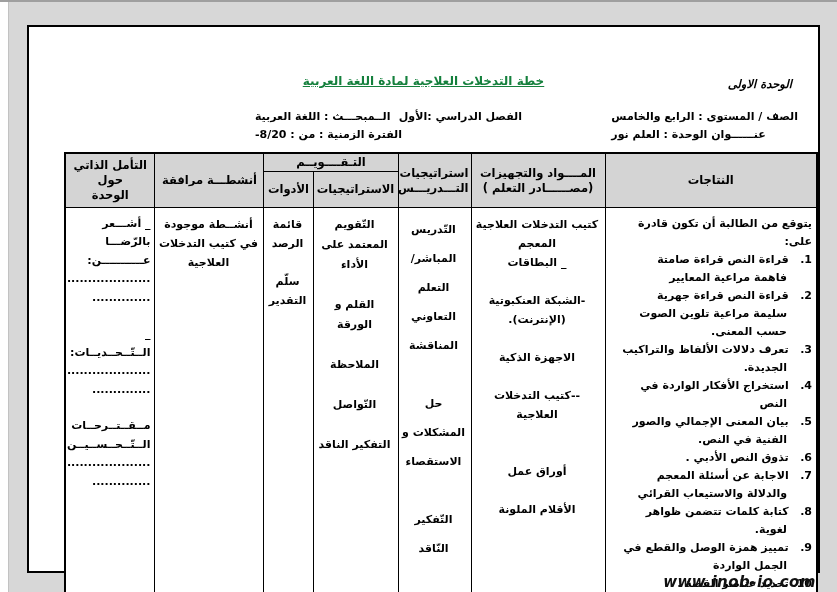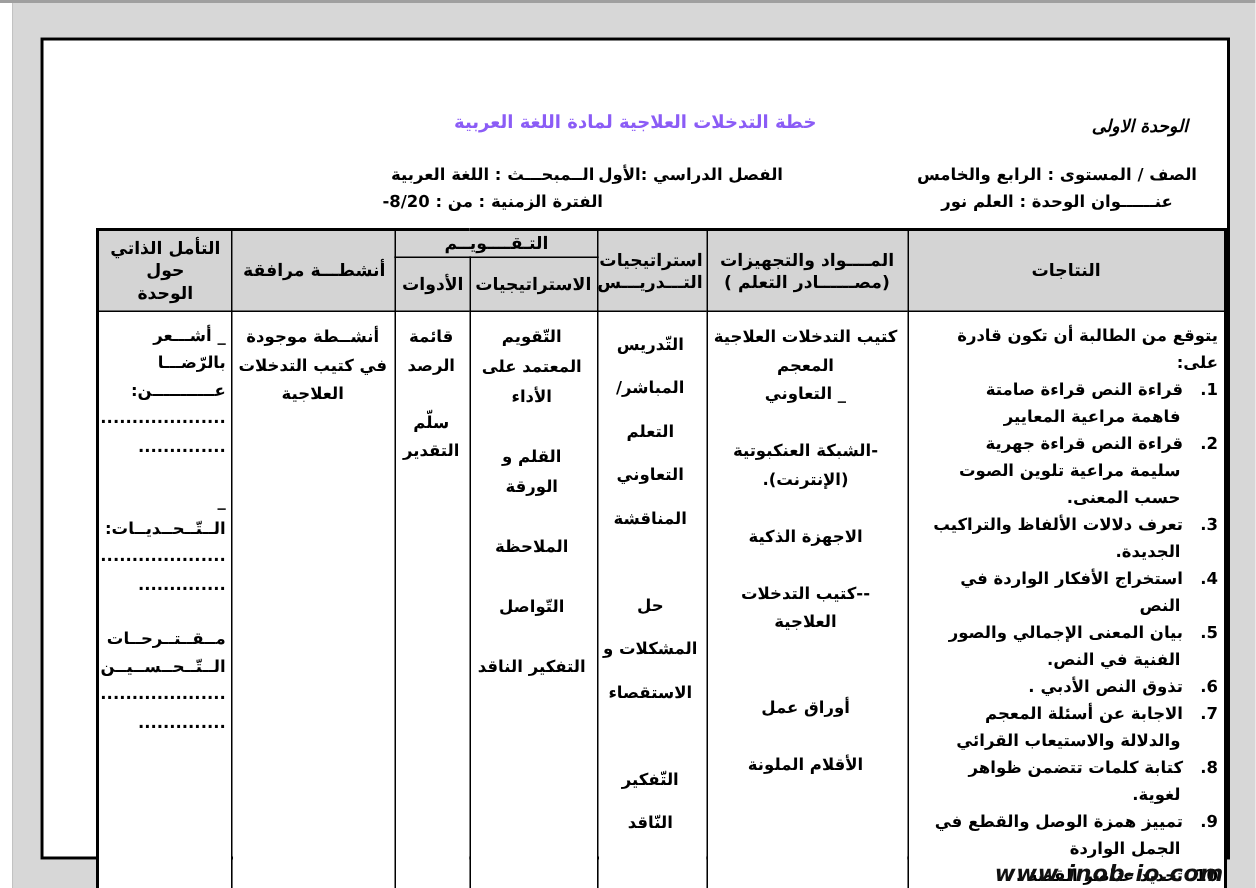--- a/index.html
+++ b/index.html
@@ -15,24 +15,24 @@
   .page{
     position:absolute;left:27px;top:25px;width:789px;height:544px;
     background:#ffffff;border:2px solid #000;direction:rtl;
   }
   .unit-label{
     position:absolute;top:50px;right:26px;
     font-size:11.5px;font-weight:bold;color:#000;font-style:italic;
   }
   .doc-title{
     position:absolute;top:47px;left:0;right:0;text-align:center;
-    font-size:12px;font-weight:bold;color:#8b5cf6;
+    font-size:12px;font-weight:bold;color:#15803d;text-decoration:underline;
   }
   .ig{
-    position:absolute;top:81px;text-align:center;
+    position:absolute;top:81px;text-align:left;
     font-size:11px;font-weight:bold;line-height:18px;color:#000;
   }
   .g1{right:20px;}
   .g2{right:296px;}
   .g3{right:416px;}
 
   table.plan{
     position:absolute;top:125px;right:0;
     width:752px;border-collapse:collapse;table-layout:fixed;
     border:2px solid #000;
@@ -136,21 +136,21 @@
               <div class="li">8.&nbsp;&nbsp; كتابة كلمات تتضمن ظواهر لغوية.</div>
               <div class="li">9.&nbsp;&nbsp; تمييز همزة الوصل والقطع في الجمل الواردة</div>
               <div class="li">10. تحديد عناصر القصة .</div>
               <div class="li">11. محاكاة أسلوبي التعجب والنفي كما هو وارد.</div>
             </div>
         </td>
         <td class="c-materials">
           <div>
               <div class="li">كتيب التدخلات العلاجية</div>
               <div class="li">المعجم</div>
-              <div class="li">_ التعاوني</div>
+              <div class="li">_ البطاقات</div>
               <div class="li"></div>
               <div class="li">-الشبكة العنكبوتية (الإنترنت).</div>
               <div class="li"></div>
               <div class="li">الاجهزة الذكية</div>
               <div class="li"></div>
               <div class="li">--كتيب التدخلات العلاجية</div>
               <div class="li"></div>
               <div class="li"></div>
               <div class="li">أوراق عمل</div>
               <div class="li"></div>

